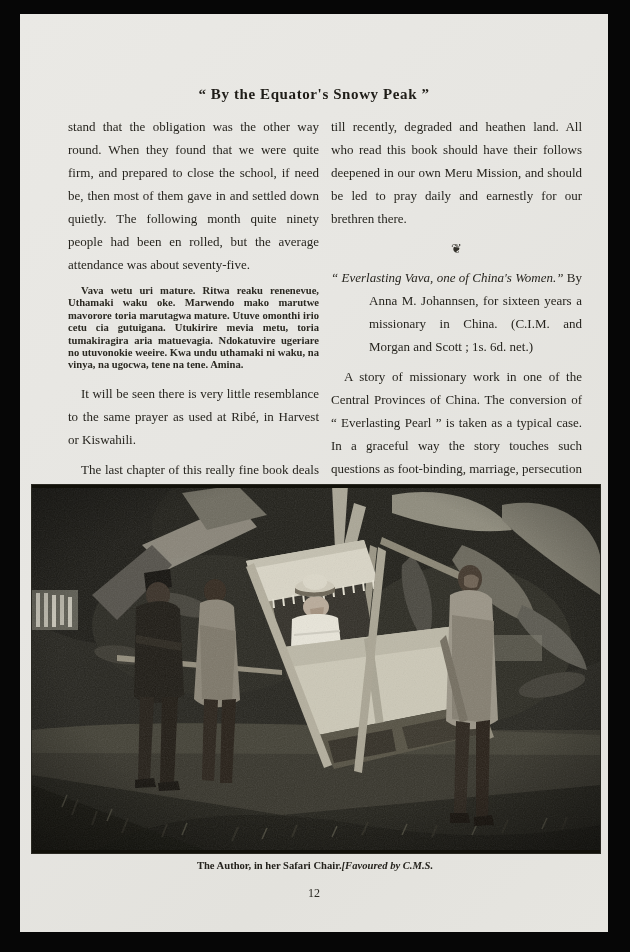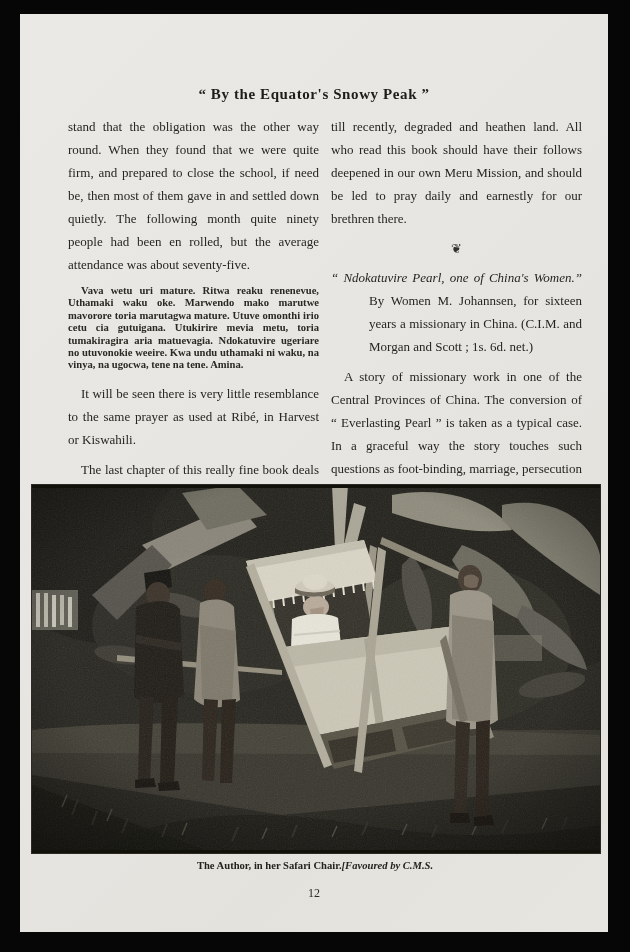--- a/index.html
+++ b/index.html
@@ -74,21 +74,21 @@
   <div class="columns">
     <div class="col">
       <p>stand that the obligation was the other way round.  When they found that we were quite firm, and prepared to close the school, if need be, then most of them gave in and settled down quietly.  The following month quite ninety people had been en rolled, but the average attendance was about seventy-five.</p>
       <p class="prayer">Vava wetu uri mature.  Ritwa reaku renenevue, Uthamaki waku oke.  Marwendo mako marutwe mavorore toria marutagwa mature.  Utuve omonthi irio cetu cia gutuigana.  Utukirire mevia metu, toria tumakiragira aria matuevagia.  Ndokatuvire ugeriare no utuvonokie weeire.  Kwa undu uthamaki ni waku, na vinya, na ugocwa, tene na tene.  Amina.</p>
       <p class="indent">It will be seen there is very little resemblance to the same prayer as used at Ribé, in Harvest or Kiswahili.</p>
       <p class="indent">The last chapter of this really fine book deals with “ First Fruits of Harvest ” : and it is really wonderful how soon the ingathering has come in that,</p>
     </div>
     <div class="col">
       <p>till recently, degraded and heathen land. All who read this book should have their follows deepened in our own Meru Mission, and should be led to pray daily and earnestly for our brethren there.</p>
       <p class="ornament">❦</p>
-      <p class="review-head"><span class="it">“ Ndokatuvire Pearl, one of China's Women.”</span><span>  By Women M. Johannsen, for sixteen years a missionary in China.  (C.I.M. and Morgan and Scott ; 1s. 6d. net.)</span></p>
+      <p class="review-head"><span class="it">“ Everlasting Vava, one of China's Women.”</span><span>  By Anna M. Johannsen, for sixteen years a missionary in China.  (C.I.M. and Morgan and Scott ; 1s. 6d. net.)</span></p>
       <p class="indent">A story of missionary work in one of the Central Provinces of China.  The conversion of “ Everlasting Pearl ” is taken as a typical case.  In a graceful way the story touches such questions as foot-binding, marriage, persecution— and shows how the women of China suffer.  It follows Mrs. Lu through her life's journey for nearly fifty years, and we rejoice that her earthly ministry is not closed, but that she “ is still seeking jewels for her Master.”  A readable, suggestive, and instructive book.</p>
     </div>
   </div>
 
   <div class="photo-wrap">
     <svg width="568" height="368" viewBox="0 0 568 368" xmlns="http://www.w3.org/2000/svg">
       <defs>
         <filter id="grain" x="0" y="0" width="100%" height="100%">
           <feTurbulence type="fractalNoise" baseFrequency="0.9" numOctaves="2" stitchTiles="stitch" result="n"></feTurbulence>
           <feColorMatrix in="n" type="saturate" values="0"></feColorMatrix>

